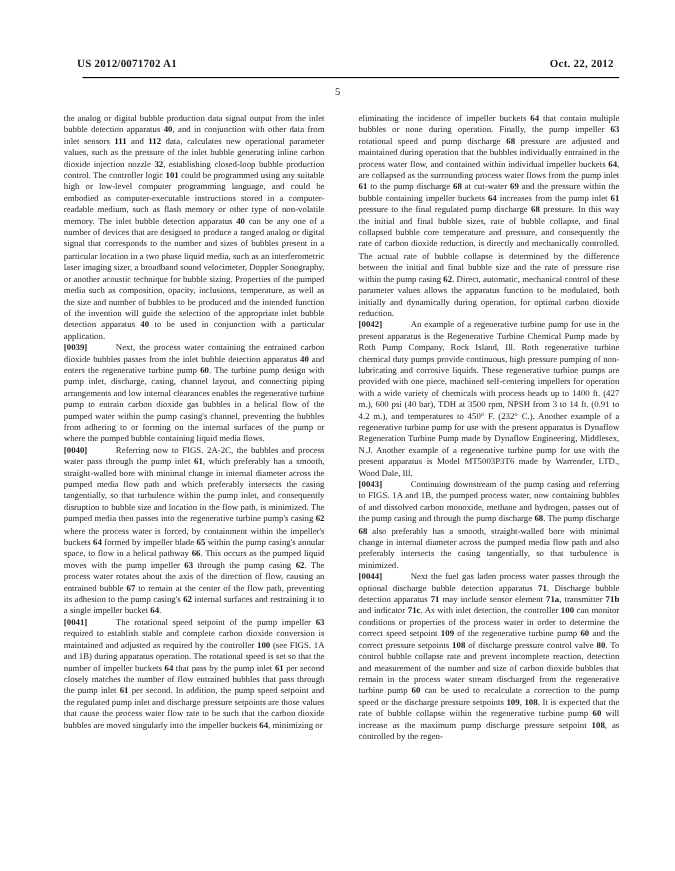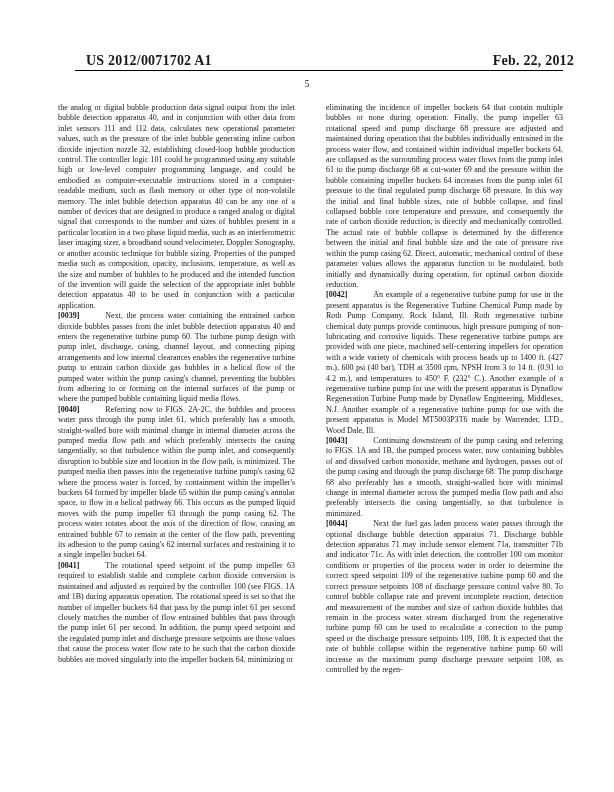--- a/index.html
+++ b/index.html
@@ -7,23 +7,23 @@
     position:relative;
     width:614px;height:792px;
     background:#ffffff;
     font-family:"Liberation Serif", serif;
     color:#1a1a1a;
     overflow:hidden;
     box-sizing:border-box;
   }
   .header{
     position:absolute;
-    top:53px;left:86px;width:488px;
+    top:53px;left:70px;width:488px;
     display:flex;justify-content:space-between;
-    font-size:14px;font-weight:bold;
+    font-size:10px;font-weight:bold;
     letter-spacing:0.2px;
   }
   .header-rule{
     position:absolute;
     top:70px;left:75px;width:488px;
     border-top:1px solid #000;
     height:0;
   }
   .page-num{
     position:absolute;
@@ -37,30 +37,30 @@
     width:237px;
     font-size:8px;
     line-height:10.4px;
     text-align:justify;
     text-justify:inter-word;
   }
   .col-left{left:58px;}
   .col-right{left:326px;}
   .para{margin:0;padding:0;}
   .pnum{font-weight:bold;margin-right:26px;white-space:nowrap;}
-  .ptext b{font-weight:normal;}
+  .ptext b{font-weight:bold;}
 </style>
 </head>
 <body>
 
 <div class="page">
 
   <div class="header">
     <span>US 2012/0071702 A1</span>
-    <span>Feb. 22, 2012</span>
+    <span>Oct. 22, 2012</span>
   </div>
 
   <div class="header-rule"></div>
 
   <div class="page-num">5</div>
 
   <div class="col col-left">
     <p class="para"><span class="ptext">the analog or digital bubble production data signal output from the inlet bubble detection apparatus <b>40</b>, and in conjunction with other data from inlet sensors <b>111</b> and <b>112</b> data, calculates new operational parameter values, such as the pressure of the inlet bubble generating inline carbon dioxide injection nozzle <b>32</b>, establishing closed-loop bubble production control. The controller logic <b>101</b> could be programmed using any suitable high or low-level computer programming language, and could be embodied as computer-executable instructions stored in a computer-readable medium, such as flash memory or other type of non-volatile memory. The inlet bubble detection apparatus <b>40</b> can be any one of a number of devices that are designed to produce a ranged analog or digital signal that corresponds to the number and sizes of bubbles present in a particular location in a two phase liquid media, such as an interferometric laser imaging sizer, a broadband sound velocimeter, Doppler Sonography, or another acoustic technique for bubble sizing. Properties of the pumped media such as composition, opacity, inclusions, temperature, as well as the size and number of bubbles to be produced and the intended function of the invention will guide the selection of the appropriate inlet bubble detection apparatus <b>40</b> to be used in conjunction with a particular application.</span></p>
     <p class="para"><span class="pnum">[0039]</span><span class="ptext">Next, the process water containing the entrained carbon dioxide bubbles passes from the inlet bubble detection apparatus <b>40</b> and enters the regenerative turbine pump <b>60</b>. The turbine pump design with pump inlet, discharge, casing, channel layout, and connecting piping arrangements and low internal clearances enables the regenerative turbine pump to entrain carbon dioxide gas bubbles in a helical flow of the pumped water within the pump casing's channel, preventing the bubbles from adhering to or forming on the internal surfaces of the pump or where the pumped bubble containing liquid media flows.</span></p>
     <p class="para"><span class="pnum">[0040]</span><span class="ptext">Referring now to FIGS. 2A-2C, the bubbles and process water pass through the pump inlet <b>61</b>, which preferably has a smooth, straight-walled bore with minimal change in internal diameter across the pumped media flow path and which preferably intersects the casing tangentially, so that turbulence within the pump inlet, and consequently disruption to bubble size and location in the flow path, is minimized. The pumped media then passes into the regenerative turbine pump's casing <b>62</b> where the process water is forced, by containment within the impeller's buckets <b>64</b> formed by impeller blade <b>65</b> within the pump casing's annular space, to flow in a helical pathway <b>66</b>. This occurs as the pumped liquid moves with the pump impeller <b>63</b> through the pump casing <b>62</b>. The process water rotates about the axis of the direction of flow, causing an entrained bubble <b>67</b> to remain at the center of the flow path, preventing its adhesion to the pump casing's <b>62</b> internal surfaces and restraining it to a single impeller bucket <b>64</b>.</span></p>

